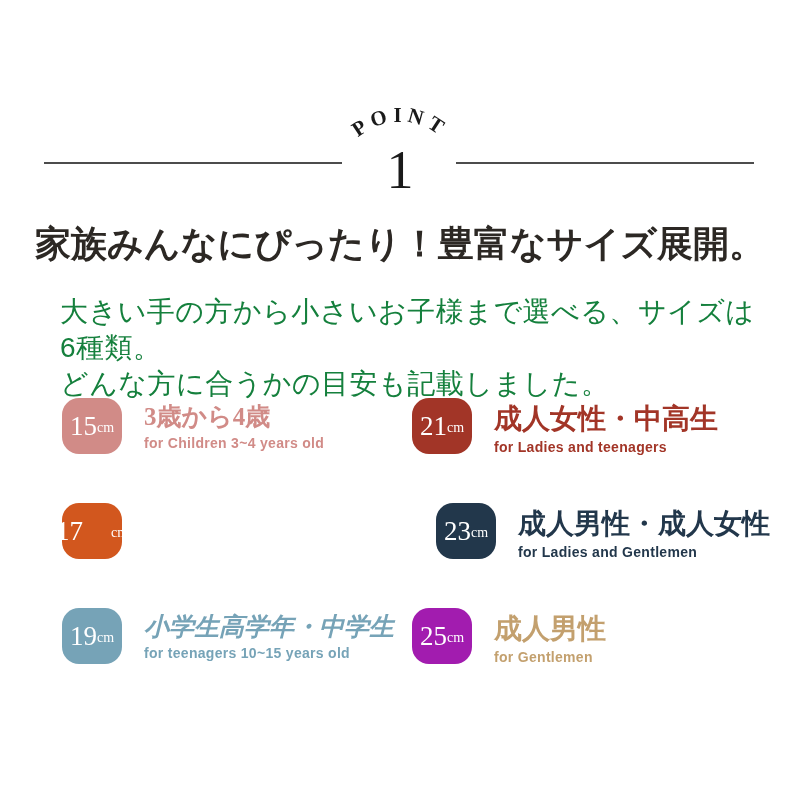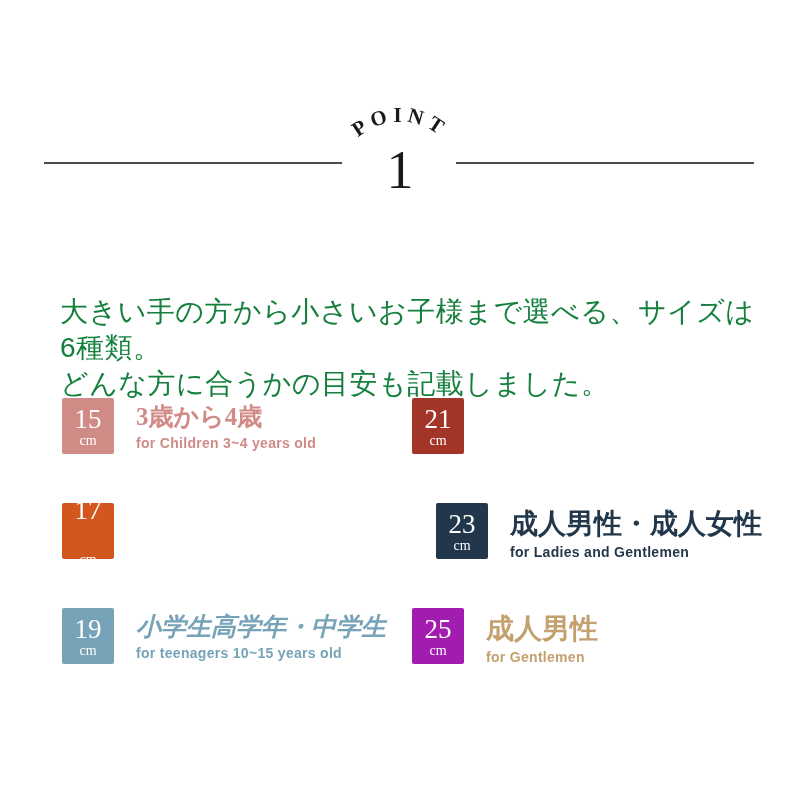--- a/index.html
+++ b/index.html
@@ -88,25 +88,25 @@
   .size-col-right { left: 412px; width: 333px; }
 
   .size-item {
     display: flex;
     align-items: flex-start;
     margin-bottom: 49px;
     height: 56px;
   }
   .badge {
     flex: none;
-    width: 52px;
+    width: 60px;
     height: 56px;
-    border-radius: 2px;
+    border-radius: 17px;
     display: flex;
-    flex-direction: column;
+    flex-direction: row;
     align-items: center;
     justify-content: center;
     padding-top: 1px;
     box-sizing: border-box;
     color: #ffffff;
     font-family: "Liberation Serif", "DejaVu Serif", serif;
   }
   .badge-num {
     font-size: 27px;
     line-height: 27px;
@@ -151,20 +151,21 @@
     <div class="rule rule-right"></div>
     <svg class="point-svg" viewBox="0 0 200 100" aria-hidden="true">
       <path id="point-arc" d="M 52 48 A 63 63 0 0 1 148 48" fill="none"></path>
       <text class="point-arc-text" text-anchor="middle">
         <textPath href="#point-arc" startOffset="50%">POINT</textPath>
       </text>
       <text class="point-number" x="100" y="92">1</text>
     </svg>
   </div>
 
+  <h1 class="main-heading">家族みんなにぴったり！豊富なサイズ展開。</h1>
 
   <div class="description">
     <div>大きい手の方から小さいお子様まで選べる、サイズは6種類。</div>
     <div>どんな方に合うかの目安も記載しました。</div>
   </div>
 
   <div class="size-col size-col-left">
 
     <div class="size-item">
       <div class="badge" style="background-color: rgb(209, 139, 135);">
@@ -197,20 +198,24 @@
 
   </div>
 
   <div class="size-col size-col-right">
 
     <div class="size-item">
       <div class="badge" style="background-color: rgb(162, 53, 39);">
         <span class="badge-num">21</span>
         <span class="badge-unit">cm</span>
       </div>
+      <div class="size-text">
+        <div class="label-jp" style="color: rgb(162, 53, 39);">成人女性・中高生</div>
+        <div class="label-en" style="color: rgb(162, 53, 39);">for Ladies and teenagers</div>
+      </div>
     </div>
 
     <div class="size-item">
       <div class="badge" style="background-color: rgb(34, 55, 75); margin-left: 24px;">
         <span class="badge-num">23</span>
         <span class="badge-unit">cm</span>
       </div>
       <div class="size-text">
         <div class="label-jp" style="color: rgb(34, 55, 75);">成人男性・成人女性</div>
         <div class="label-en" style="color: rgb(34, 55, 75);">for Ladies and Gentlemen</div>

